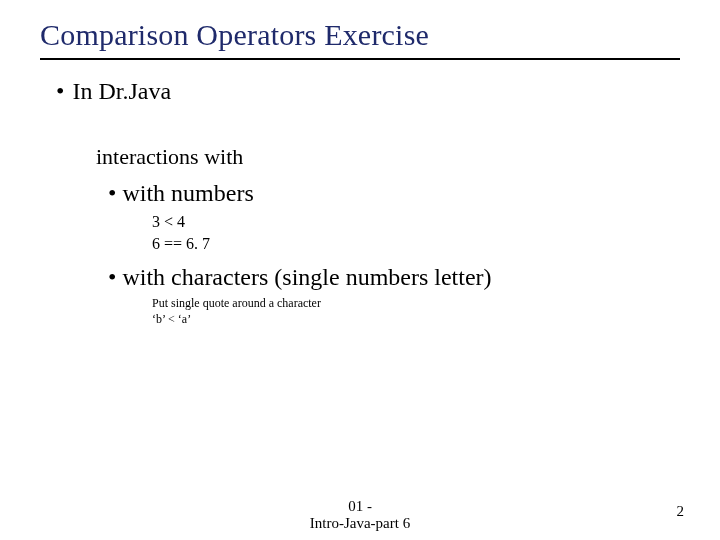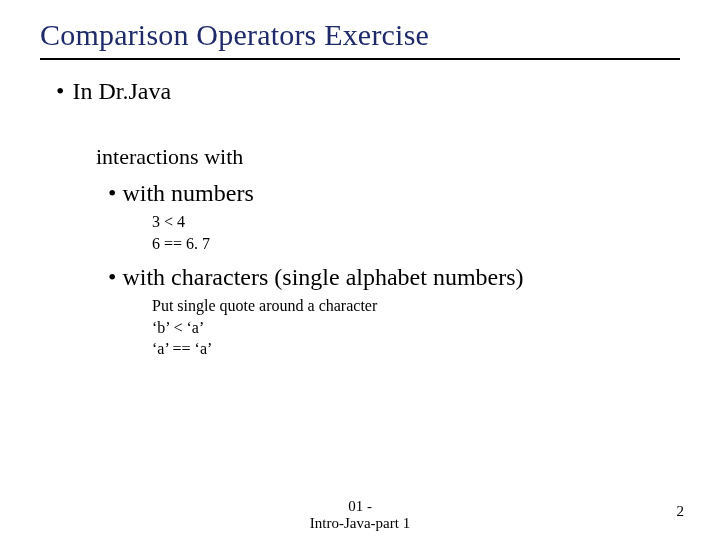--- a/index.html
+++ b/index.html
@@ -40,21 +40,21 @@
     margin-bottom: 4px;
   }
   .lvl3 .bullet { margin-right: 6px; }
   .code-block {
     font-size: 16px;
     padding-left: 112px;
     line-height: 1.35;
     margin-bottom: 10px;
   }
   .note-block {
-    font-size: 16px;
+    font-size: 12px;
     padding-left: 112px;
     line-height: 1.35;
     margin-bottom: 6px;
   }
   .footer-center {
     position: absolute;
     left: 0; right: 0;
     bottom: 8px;
     text-align: center;
     font-size: 15px;
@@ -84,26 +84,25 @@
 <div class="lvl3">
   <span class="bullet">•</span><span>with numbers</span>
 </div>
 
 <div class="code-block">
   <div>3 &lt; 4</div>
   <div>6 == 6. 7</div>
 </div>
 
 <div class="lvl3">
-  <span class="bullet">•</span><span>with characters (single alphabet numbers)</span>
+  <span class="bullet">•</span><span>with characters (single numbers letter)</span>
 </div>
 
 <div class="note-block">
   <div>Put single quote around a character</div>
   <div>‘b’ &lt; ‘a’</div>
-  <div>‘a’ == ‘a’</div>
 </div>
 
 <div class="footer-center">
   <div>01 -</div>
-  <div>Intro-Java-part 1</div>
+  <div>Intro-Java-part 6</div>
 </div>
 <div class="footer-right">2</div>
 
 </body></html>

